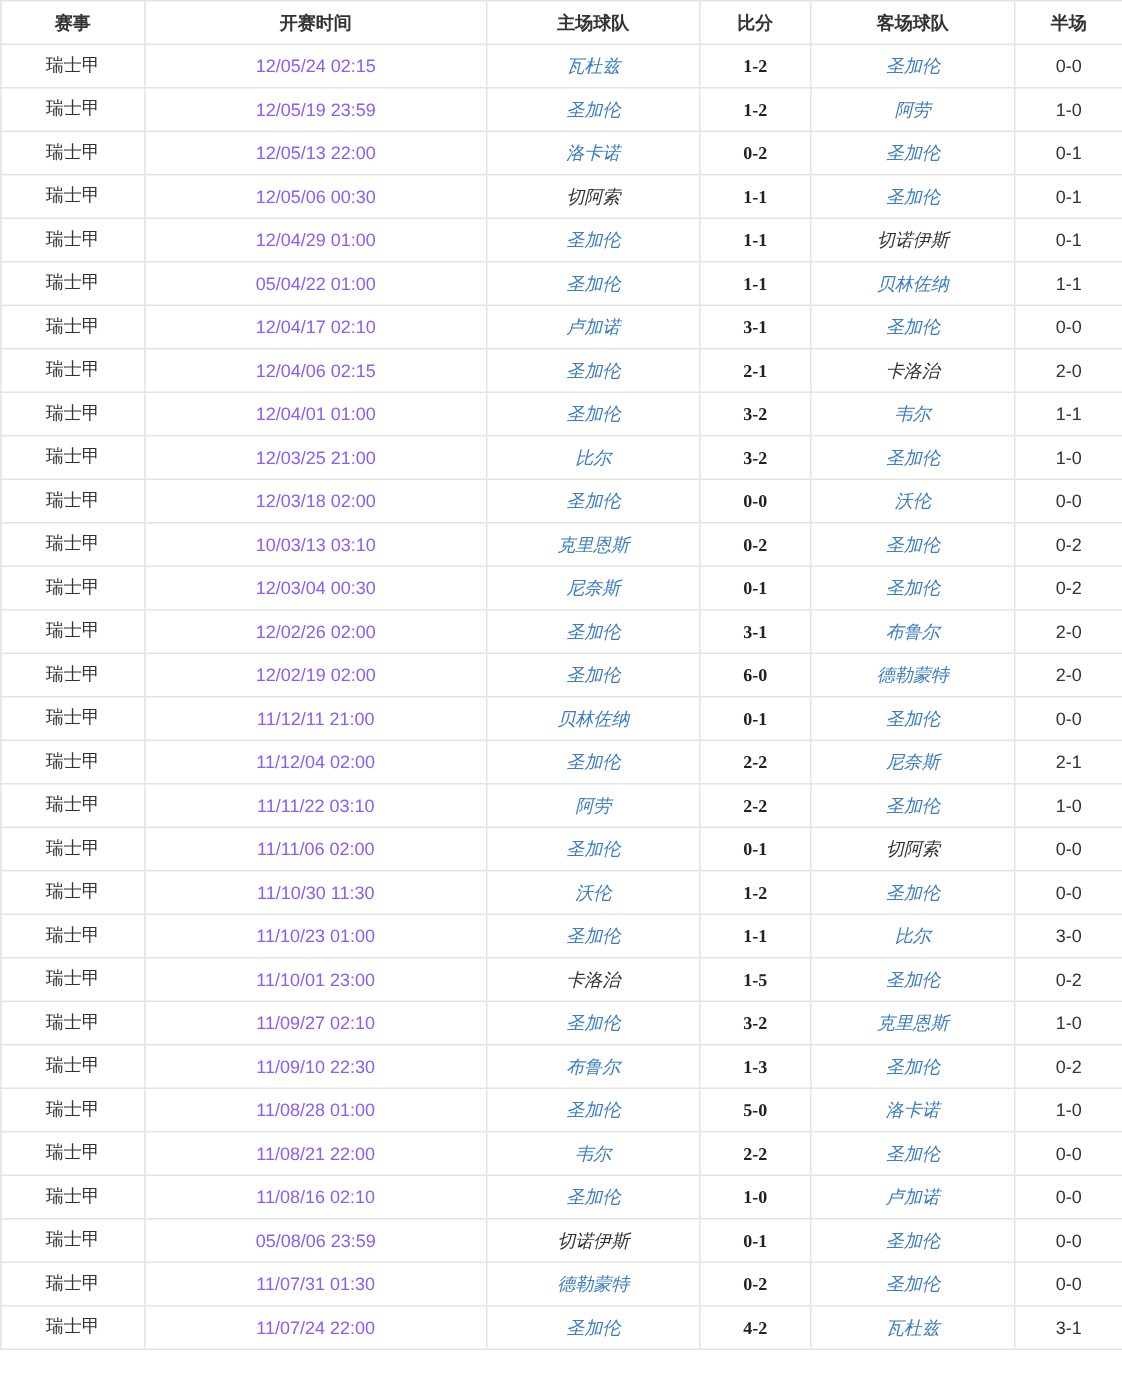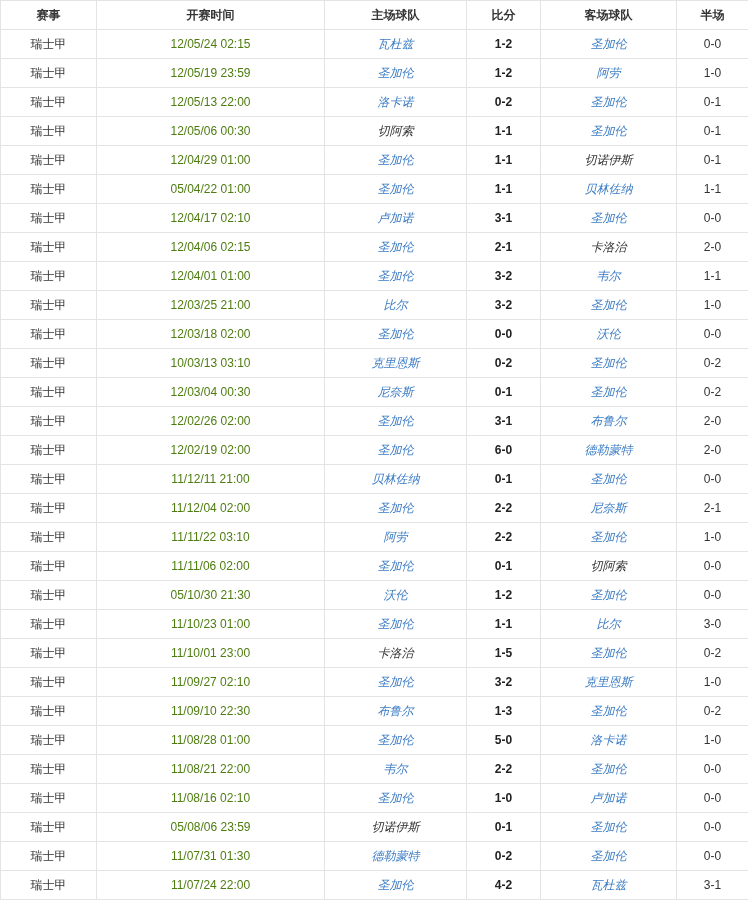--- a/index.html
+++ b/index.html
@@ -37,25 +37,25 @@
     font-size: 12px;
   }
   
   col.c-league { width: 96px; }
   col.c-time   { width: 228px; }
   col.c-home   { width: 142px; }
   col.c-score  { width: 74px; }
   col.c-away   { width: 136px; }
   col.c-half   { width: 72px; }
 
-  td.league { color: #333333; }
-  td.time   { color: #4d7c0f; }
+  td.league { color: #333333; font-family: Liberation Mono, monospace; }
+  td.time   { color: #8b5cf6; }
   td.team   { color: #333333; font-style: italic; }
   td.team.link { color: #3b7cc4; }
-  td.score  { font-weight: bold; color: #222222; }
+  td.score  { font-weight: bold; color: #222222; font-family: Liberation Serif, serif; }
   td.half   { color: #333333; }
 </style>
 </head>
 <body>
 
 <table class="match-table">
   <colgroup>
     <col class="c-league">
     <col class="c-time">
     <col class="c-home">
@@ -221,21 +221,21 @@
       <tr>
         <td class="league">瑞士甲</td>
         <td class="time">11/11/06 02:00</td>
         <td class="team link">圣加伦</td>
         <td class="score">0-1</td>
         <td class="team">切阿索</td>
         <td class="half">0-0</td>
       </tr>
       <tr>
         <td class="league">瑞士甲</td>
-        <td class="time">05/10/30 21:30</td>
+        <td class="time">11/10/30 11:30</td>
         <td class="team link">沃伦</td>
         <td class="score">1-2</td>
         <td class="team link">圣加伦</td>
         <td class="half">0-0</td>
       </tr>
       <tr>
         <td class="league">瑞士甲</td>
         <td class="time">11/10/23 01:00</td>
         <td class="team link">圣加伦</td>
         <td class="score">1-1</td>

